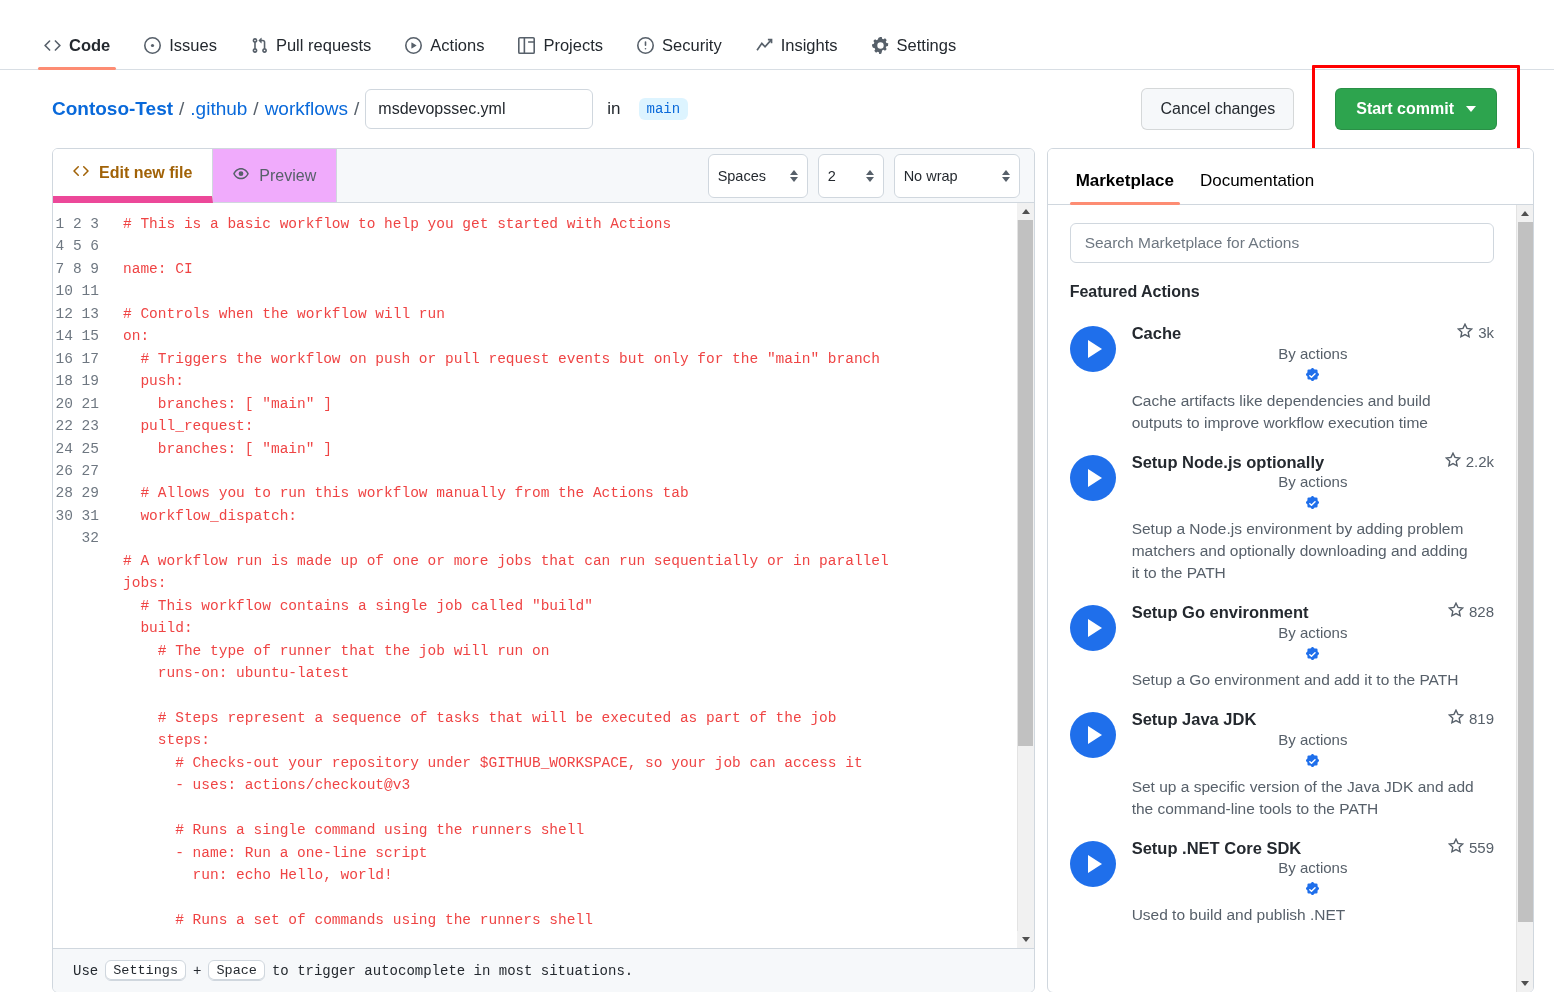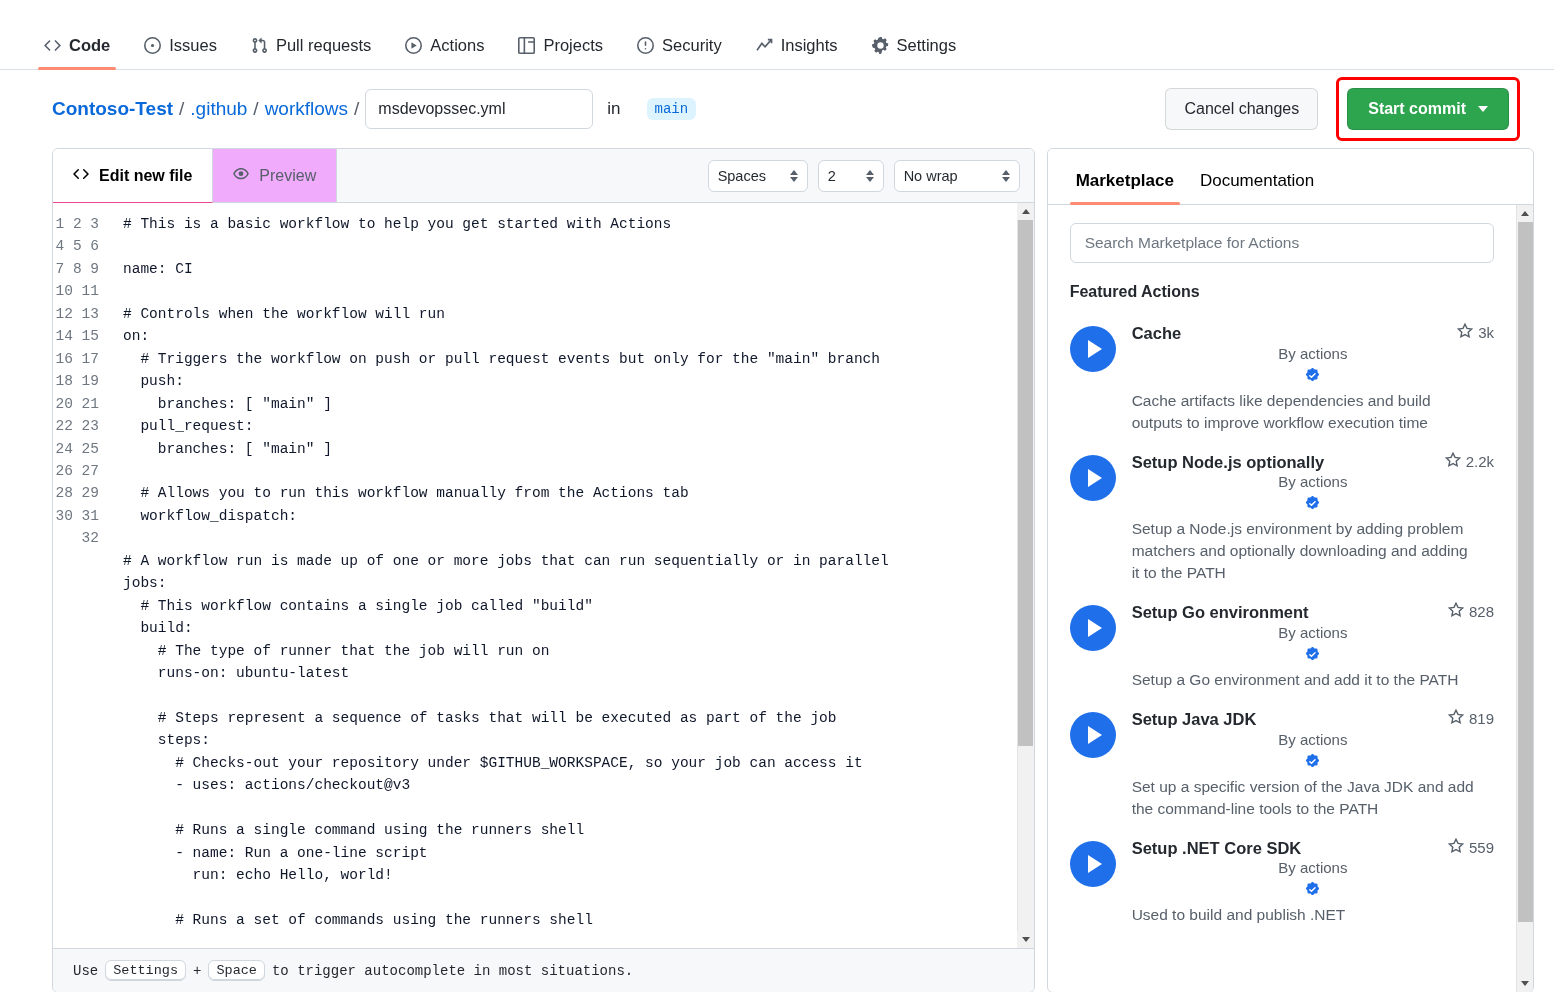--- a/index.html
+++ b/index.html
@@ -68,21 +68,21 @@
     font-size: 16px;
     font-family: "Liberation Sans", sans-serif;
     color: #24292f;
     border: 1px solid #d0d7de;
     border-radius: 6px;
     background: #fff;
     outline: none;
   }
   #in-word { margin-left: 14px; color: #24292f; font-size: 17px; }
   #branch-chip {
-    margin-left: 26px;
+    margin-left: 18px;
     background: #ddf4ff;
     color: #0969da;
     border-radius: 6px;
     padding: 3px 8px;
     font-family: "Liberation Mono", monospace;
     font-size: 14px;
   }
   #path-actions {
     margin-left: auto;
     display: flex;
@@ -97,22 +97,22 @@
     border: 1px solid rgba(27,31,36,0.15);
     border-radius: 6px;
     background: #f6f8fa;
     color: #24292f;
     cursor: pointer;
     font-family: "Liberation Sans", sans-serif;
   }
   #start-commit-wrap {
     margin-left: 18px;
     border: 3px solid #ff0000;
-    border-radius: 6px;
-    padding: 8px;
+    border-radius: 1px;
+    padding: 20px;
     display: flex;
   }
   #start-commit-btn {
     height: 42px;
     padding: 0 20px;
     font-size: 16px;
     font-weight: bold;
     color: #ffffff;
     background: #2da44e;
     border: 1px solid rgba(27,31,36,0.15);
@@ -162,34 +162,34 @@
     gap: 10px;
     padding: 0 20px;
     font-size: 16px;
     color: #57606a;
     cursor: pointer;
     border-right: 1px solid #d0d7de;
     background: #f0abfc;
   }
   .ed-tab.active {
     background: #ffffff;
-    color: #000000;
+    color: #a16207;
     font-weight: bold;
-    border-bottom: 1px solid #ec4899;
+    border-bottom: 7px solid #ec4899;
     margin-bottom: -1px;
   }
   #editor-tools {
     margin-left: auto;
     display: flex;
     align-items: center;
     gap: 10px;
     padding-right: 14px;
   }
   .select-box {
-    height: 32px;
+    height: 44px;
     border: 1px solid #d0d7de;
     border-radius: 6px;
     background: #ffffff;
     display: flex;
     align-items: center;
     justify-content: space-between;
     gap: 12px;
     padding: 0 9px;
     font-size: 14.5px;
     color: #24292f;
@@ -226,21 +226,21 @@
     font-size: 14.5px;
     line-height: 22.45px;
     color: #6e7781;
     user-select: none;
   }
   #code-lines {
     flex: 1;
     font-family: "Liberation Mono", monospace;
     font-size: 14.5px;
     line-height: 22.45px;
-    color: #0f172a;
+    color: #ef4444;
     white-space: pre;
     padding-left: 12px;
     overflow: hidden;
   }
   
   .cscroll {
     width: 17px;
     flex: 0 0 17px;
     background: #f1f1f1;
     border-left: 1px solid #e3e3e3;

